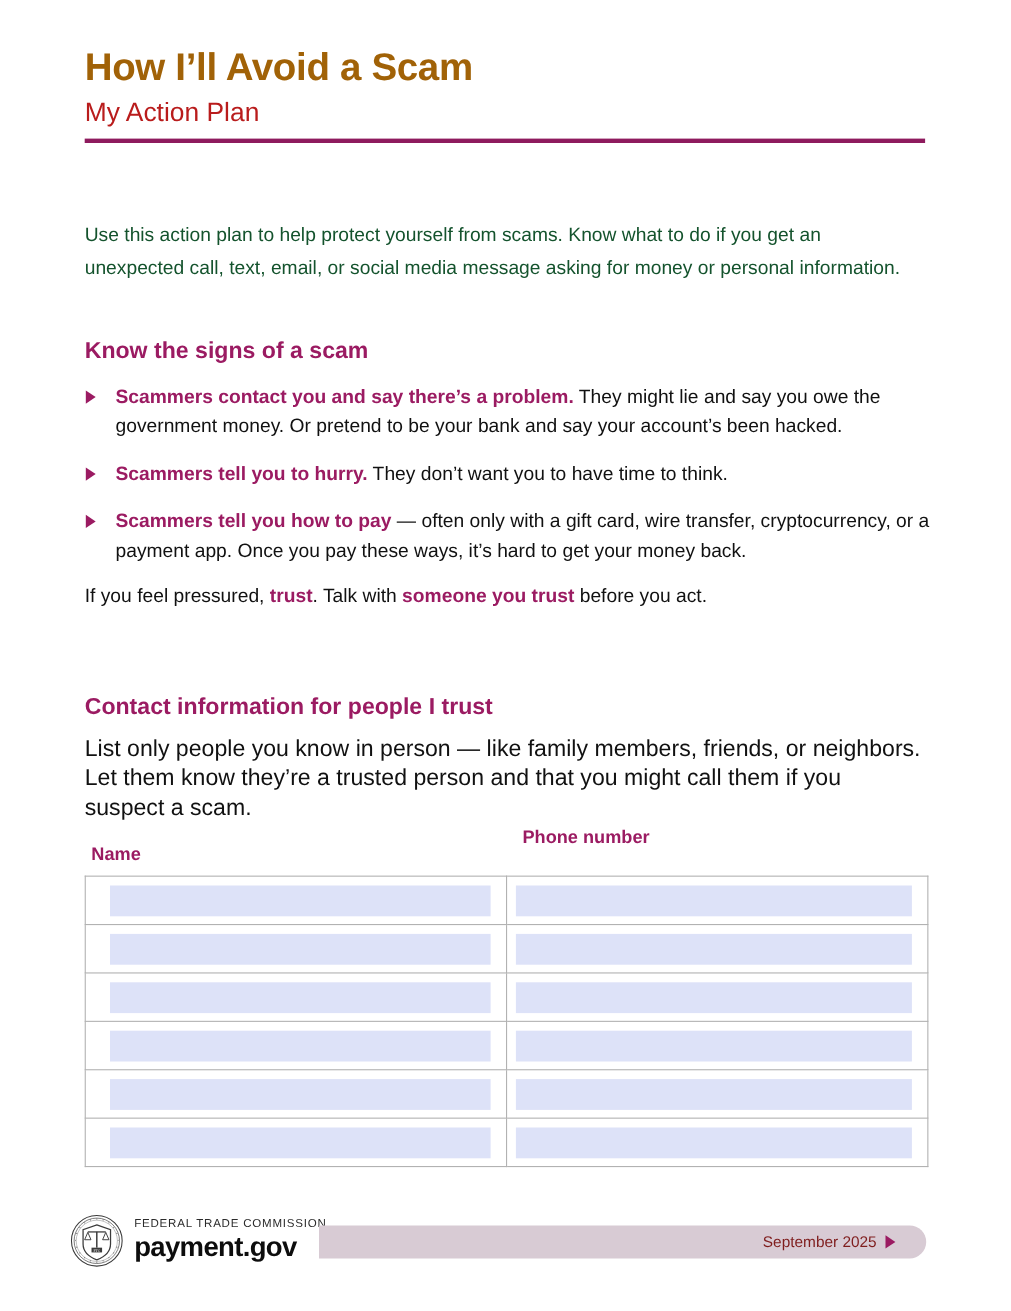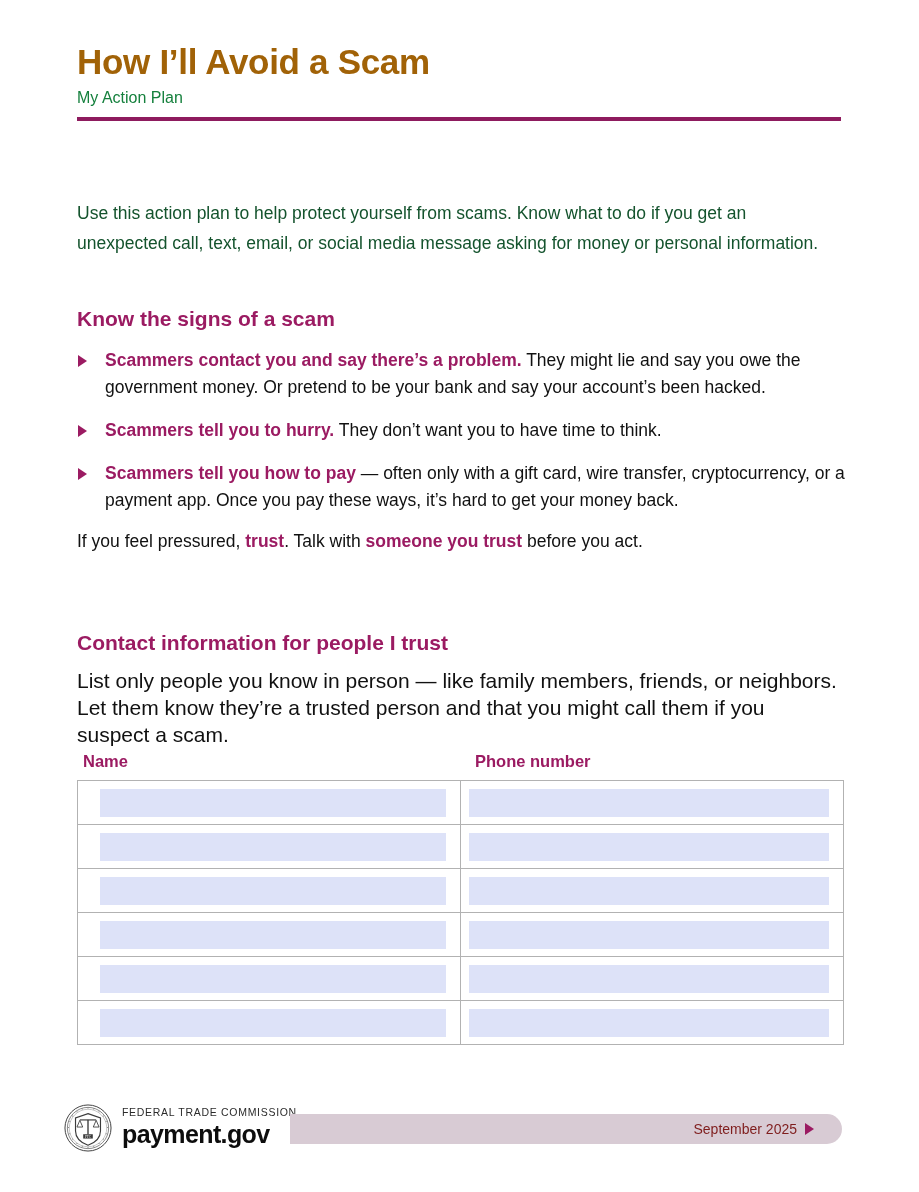--- a/index.html
+++ b/index.html
@@ -34,23 +34,23 @@
   .doc-title {
     margin: 0;
     font-size: 35px;
     font-weight: bold;
     letter-spacing: -0.3px;
     color: #a16207;
     line-height: 1.12;
   }
   .doc-subtitle {
     margin: 8px 0 0 0;
-    font-size: 16px;
+    font-size: 24px;
     font-weight: normal;
-    color: #15803d;
+    color: #b91c1c;
     line-height: 1.15;
   }
   .header-rule {
     margin-top: 9px;
     width: 764px;
     height: 4px;
     background: #8E1B5E;
   }
 
   
@@ -144,21 +144,21 @@
   }
   .col-headers {
     display: flex;
     margin-bottom: 9px;
   }
   .col-header {
     font-size: 16.5px;
     font-weight: bold;
     color: #9B1B62;
   }
-  .col-header.name { width: 386px; padding-left: 6px; }
+  .col-header.name { width: 386px; padding-left: 6px; margin-top: 16px; }
   .col-header.phone { padding-left: 6px; }
 
   .contact-table {
     border-collapse: collapse;
     width: 764px;
     table-layout: fixed;
   }
   .contact-table td {
     border: 1px solid #b2b2b2;
     height: 43px;

